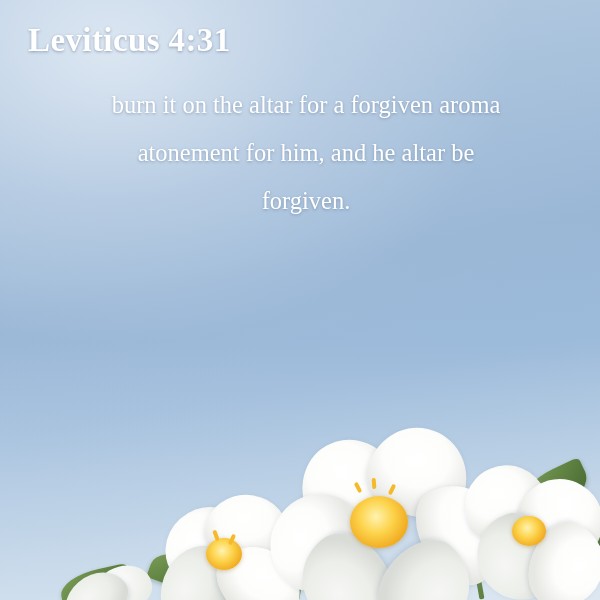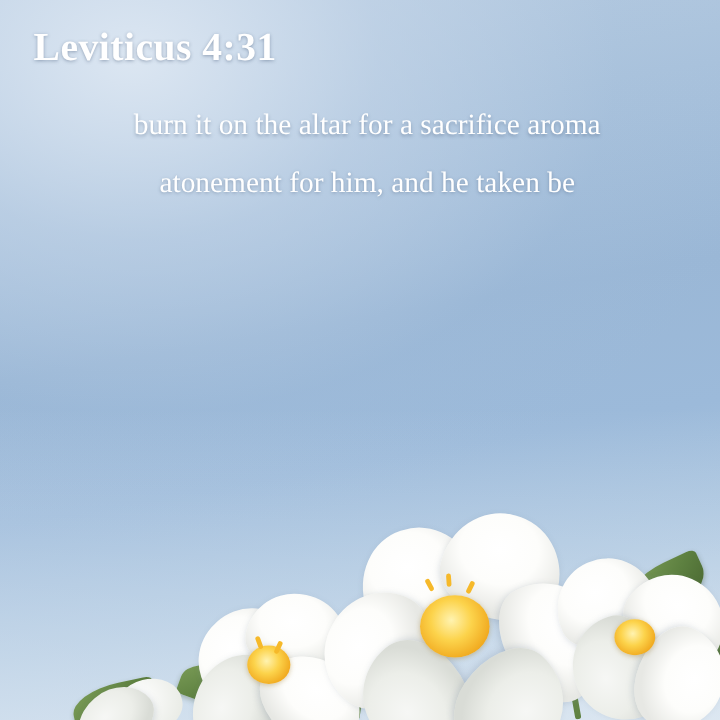--- a/index.html
+++ b/index.html
@@ -100,22 +100,23 @@
 </head>
 <body>
 
 <div id="scene">
 
   <div class="haze"></div>
 
   <div class="verse-block">
     <div class="ref">Leviticus 4:31</div>
     <div class="verse-text">
-      <span class="ln">burn it on the altar for a sacrifice aroma</span>
-      <span class="ln">atonement for him, and he taken be</span>
+      <span class="ln">burn it on the altar for a forgiven aroma</span>
+      <span class="ln">atonement for him, and he altar be</span>
+      <span class="ln">forgiven.</span>
     </div>
   </div>
 
   <div class="flowers">
 
     <div class="stem" style="left:300px; top:150px; width:5px; height:80px; transform:rotate(8deg);"></div>
     <div class="stem" style="left:470px; top:120px; width:5px; height:110px; transform:rotate(-10deg);"></div>
     <div class="leaf" style="left:520px; top:100px; width:70px; height:40px; transform:rotate(-25deg);"></div>
     <div class="leaf" style="left:545px; top:150px; width:60px; height:36px; transform:rotate(15deg);"></div>
     <div class="leaf" style="left:150px; top:185px; width:66px; height:34px; transform:rotate(20deg);"></div>

